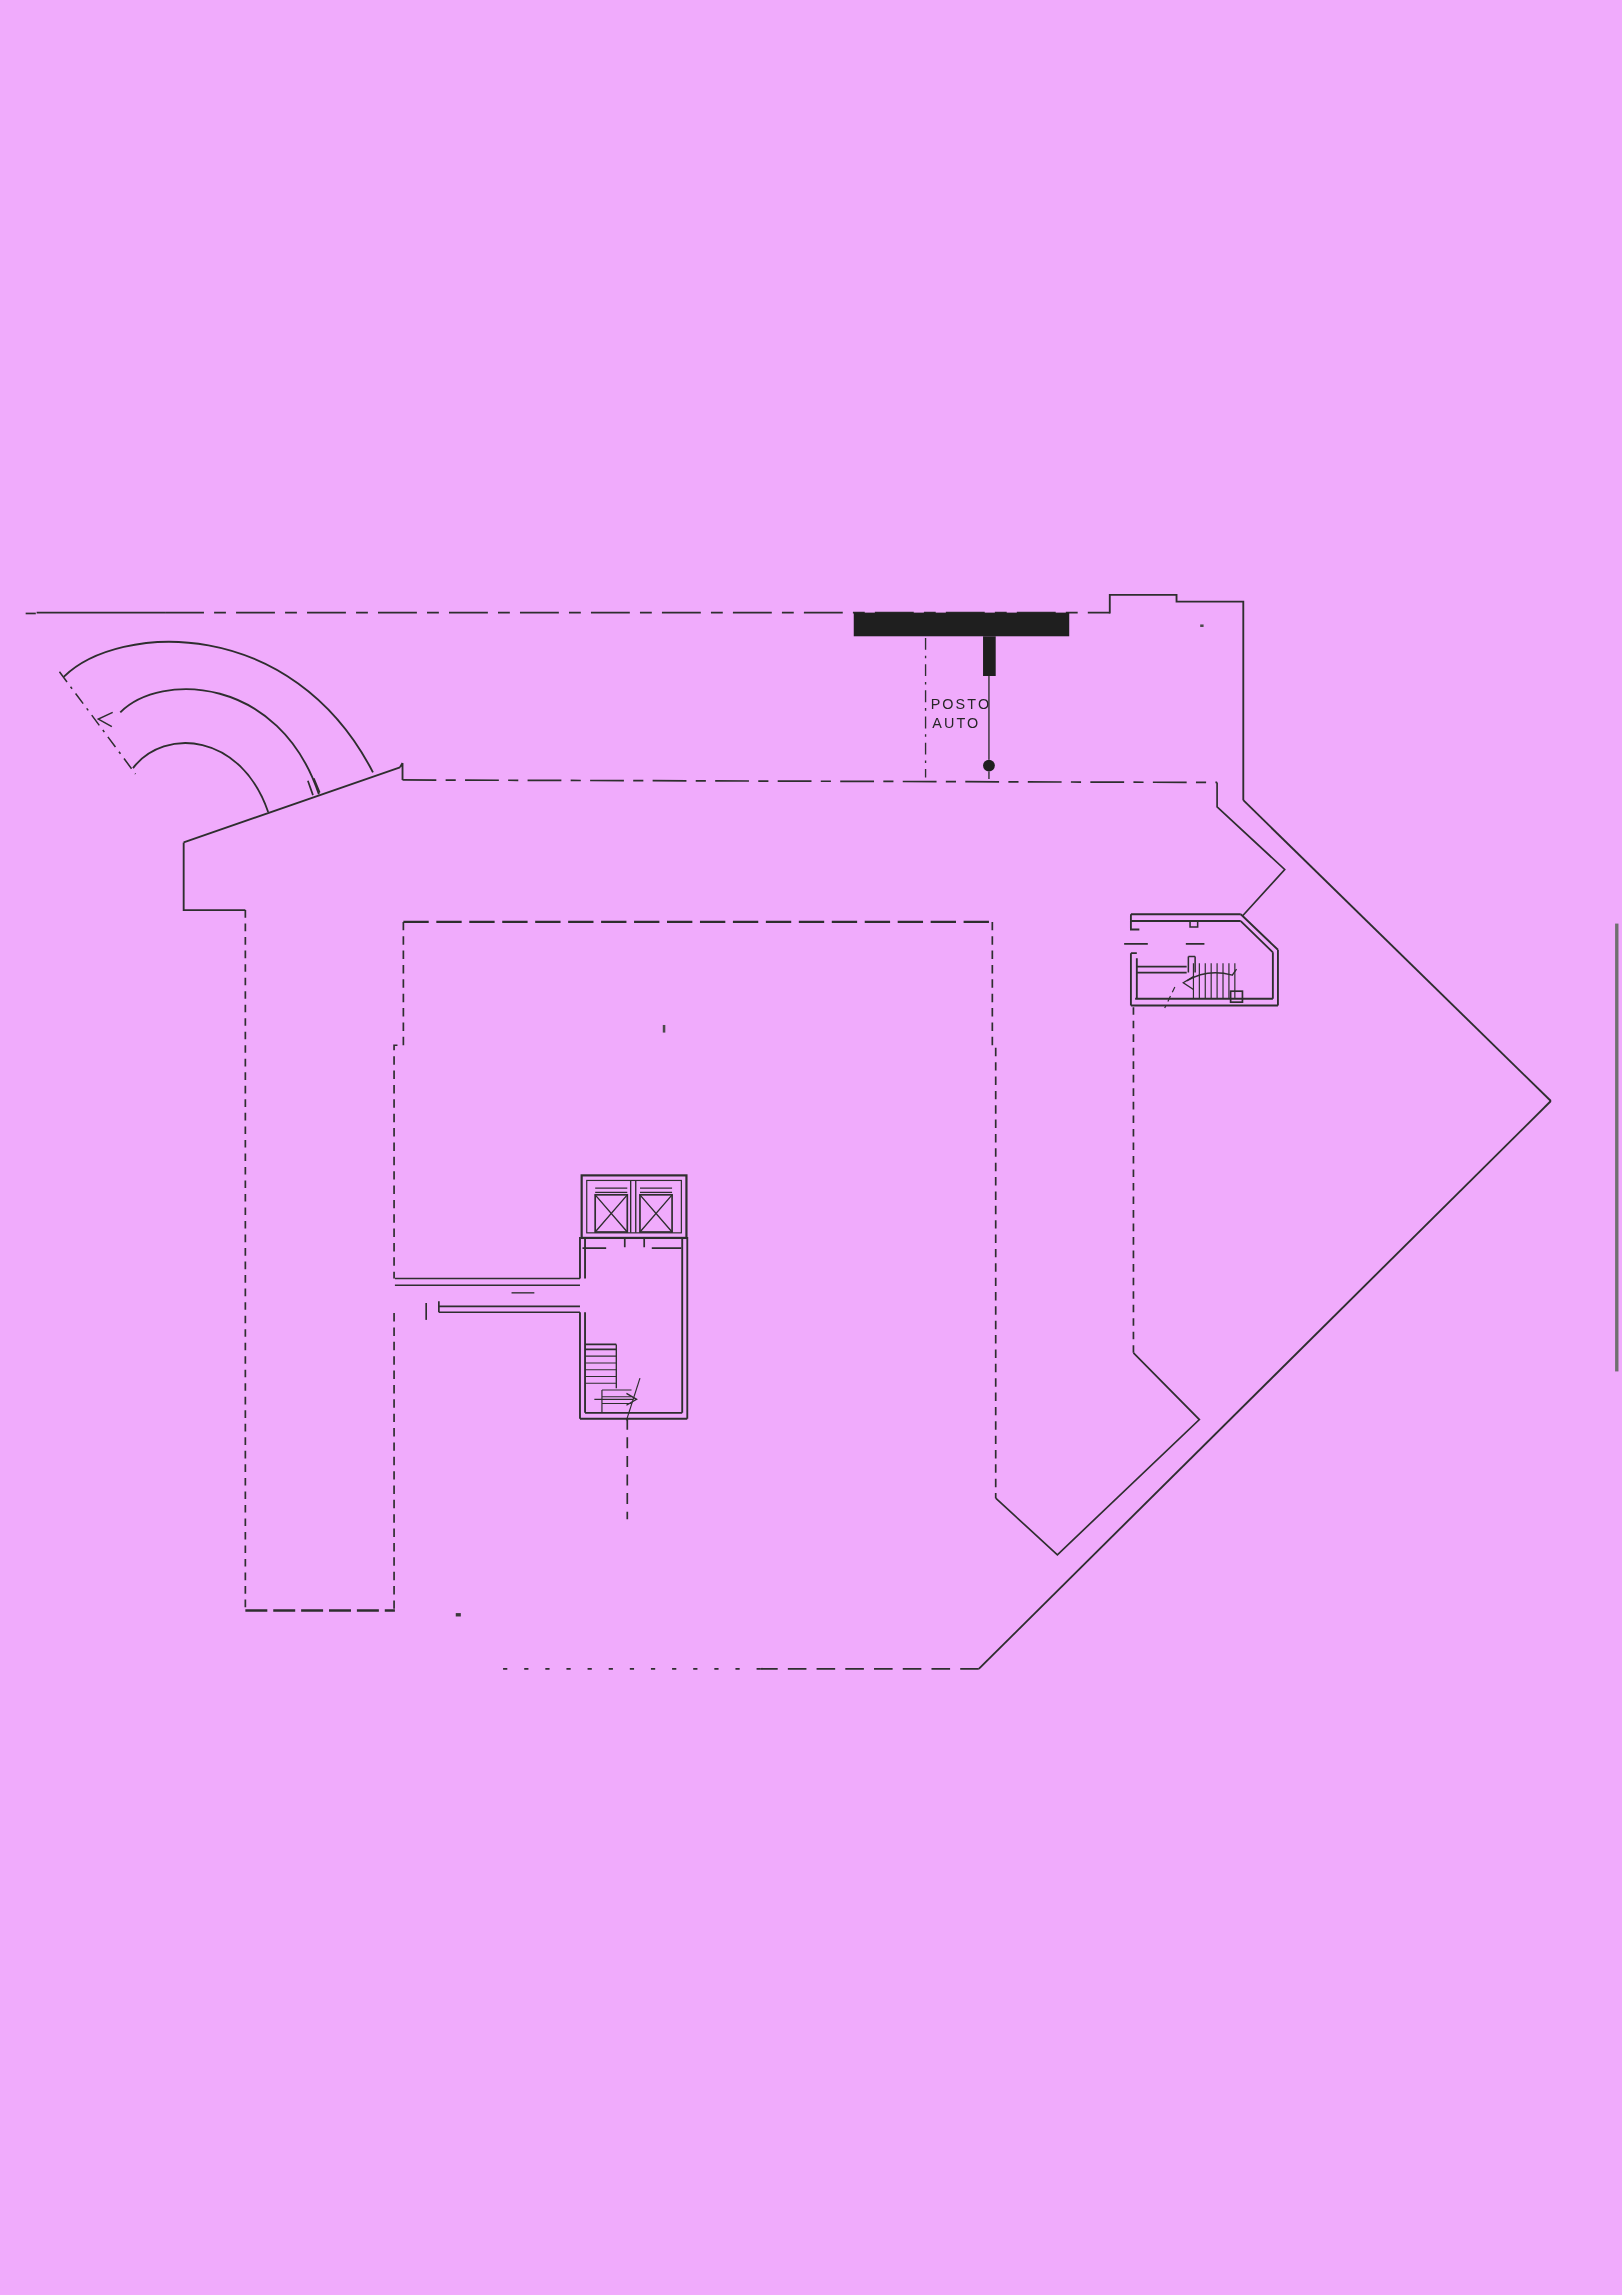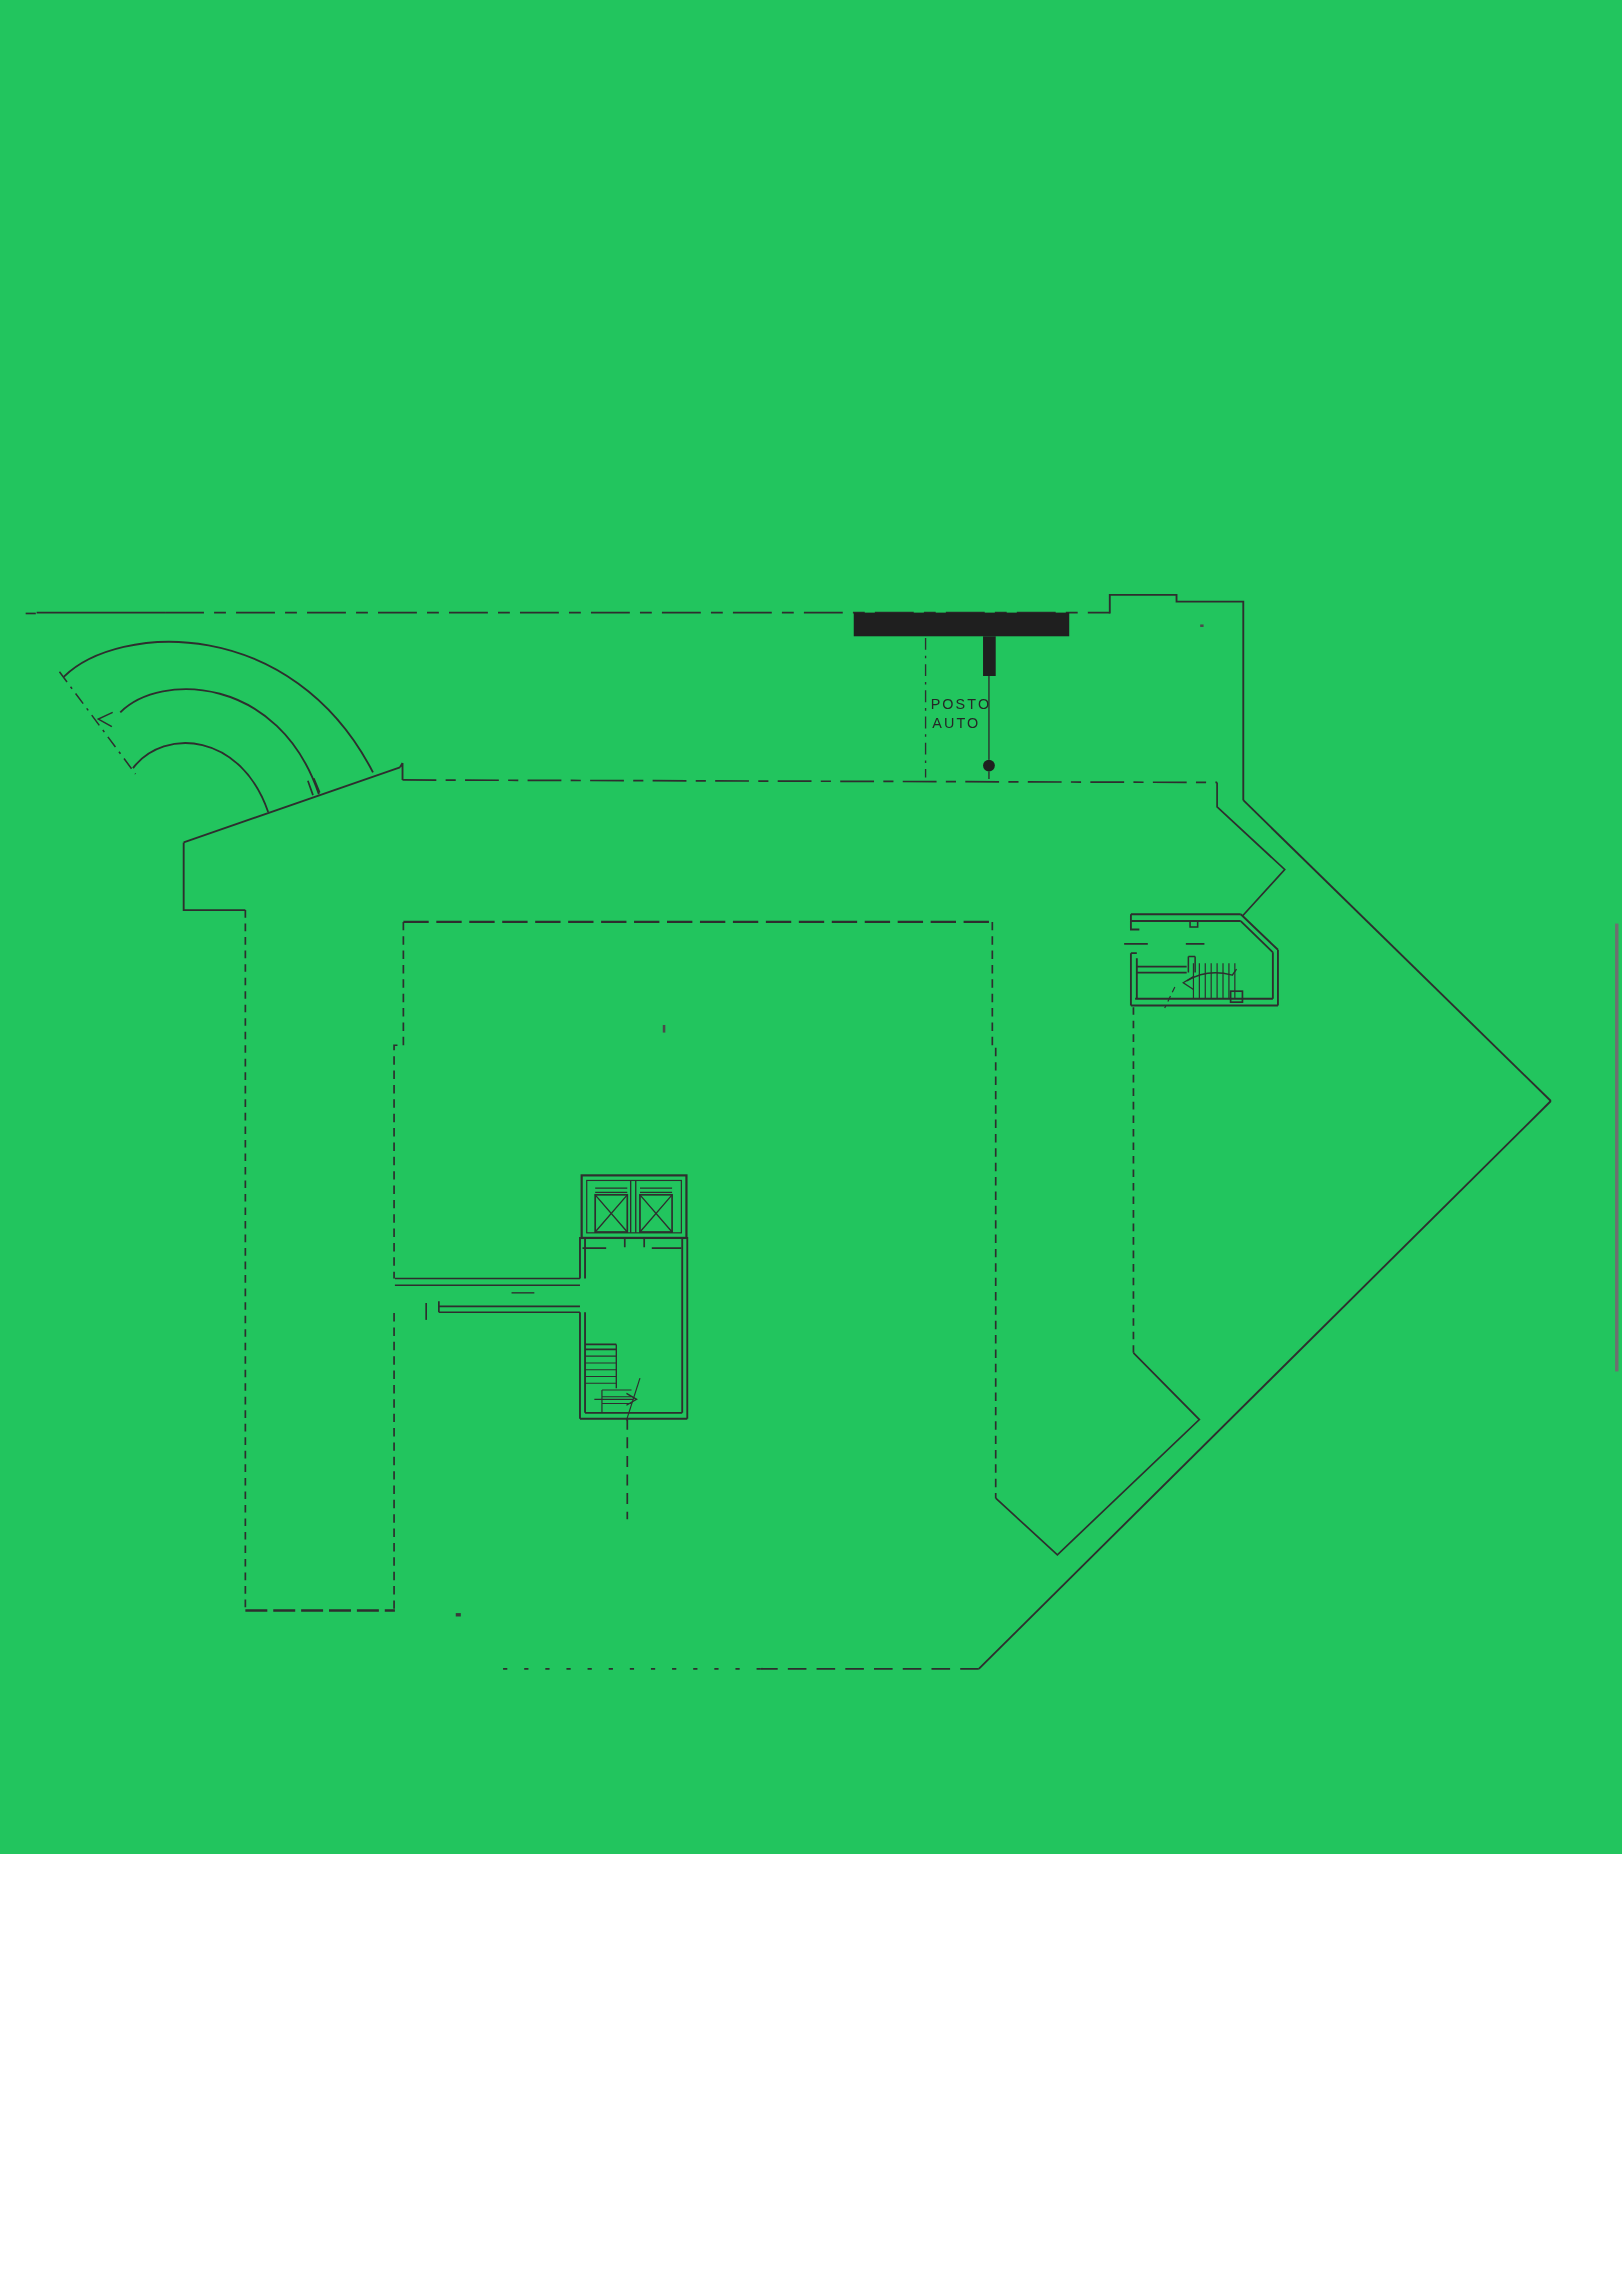--- a/index.html
+++ b/index.html
@@ -1,16 +1,16 @@
 <!DOCTYPE html>
 <html style="font-size:13.5px"><head>
 <meta charset="utf-8">
 <style>
   html,body{margin:0;padding:0;background:#ffffff;}
-  .page{position:relative;width:1623px;height:1854px;background:#22c55e;overflow:hidden;}
+  .page{position:relative;width:1623px;height:2295px;background:#f0abfc;overflow:hidden;}
   .page svg{position:absolute;left:0;top:0;}
   .ink{stroke:#2e2e2e;fill:none;stroke-linecap:butt;stroke-linejoin:miter;}
   text{font-family:"Liberation Sans","DejaVu Sans",sans-serif;fill:#262626;}
 </style>
 </head>
 <body>
 
 <div class="page">
 <svg viewBox="0 0 1920 2716" width="1623" height="2295">
 

